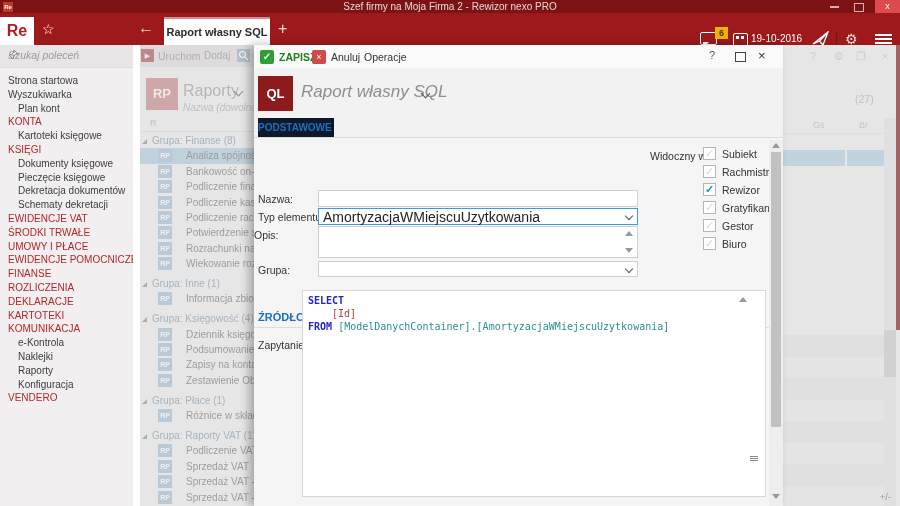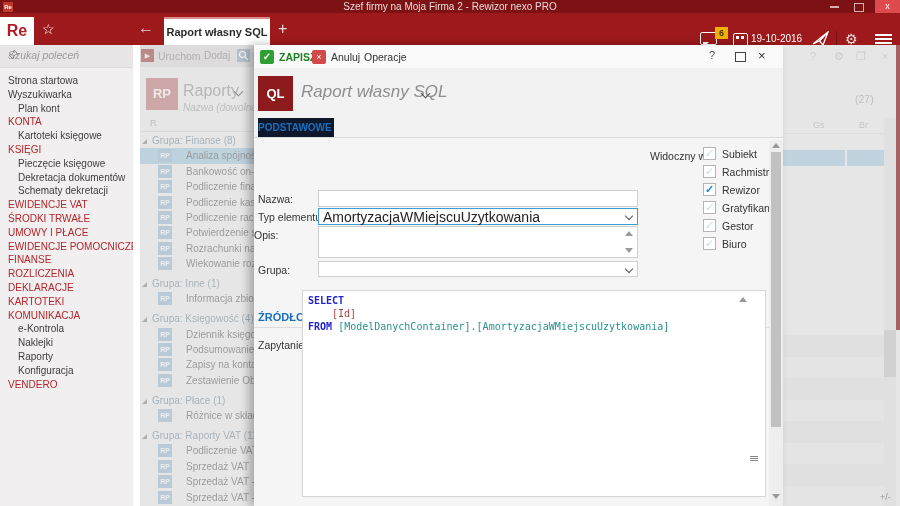--- a/index.html
+++ b/index.html
@@ -190,20 +190,21 @@
         </svg>
     </span>
   </div>
   <div class="abs side-list" id="side-list">
       <div class="side-item link">Strona startowa</div>
       <div class="side-item link">Wyszukiwarka</div>
       <div class="side-item child">Plan kont</div>
       <div class="side-item header">KONTA</div>
       <div class="side-item child">Kartoteki księgowe</div>
       <div class="side-item header">KSIĘGI</div>
+      <div class="side-item child">Dokumenty księgowe</div>
       <div class="side-item child">Pieczęcie księgowe</div>
       <div class="side-item child">Dekretacja dokumentów</div>
       <div class="side-item child">Schematy dekretacji</div>
       <div class="side-item header">EWIDENCJE VAT</div>
       <div class="side-item header">ŚRODKI TRWAŁE</div>
       <div class="side-item header">UMOWY I PŁACE</div>
       <div class="side-item header">EWIDENCJE POMOCNICZE</div>
       <div class="side-item header">FINANSE</div>
       <div class="side-item header">ROZLICZENIA</div>
       <div class="side-item header">DEKLARACJE</div>

